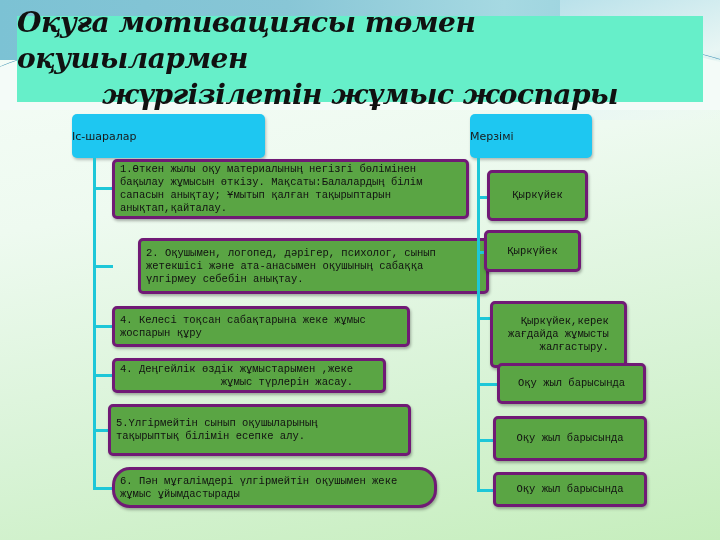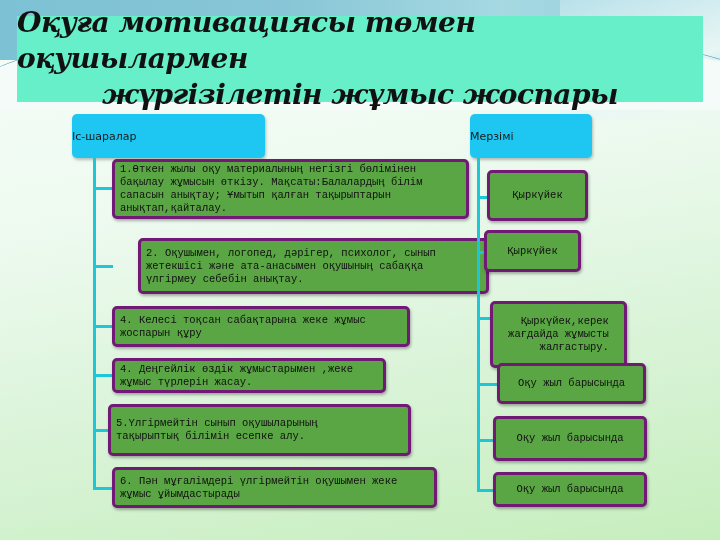--- a/index.html
+++ b/index.html
@@ -87,29 +87,29 @@
 </div>
 <div class="item" style="left:112px; top:238px; width:351px; height:56px;margin-left:26px;">
   <span>2.  Оқушымен,   логопед, дәрігер, психолог, сынып
 жетекшісі  және ата-анасымен   оқушының сабаққа
 үлгірмеу  себебін  анықтау.</span>
 </div>
 <div class="item" style="left:112px; top:306px; width:298px; height:41px;">
   <span>4. Келесі  тоқсан   сабақтарына жеке  жұмыс
 жоспарын  құру</span>
 </div>
-<div class="item" style="left:112px; top:358px; width:274px; height:35px;">
+<div class="item" style="left:112px; top:358px; width:274px; height:35px;text-align:right;">
   <span>4. Деңгейлік  өздік  жұмыстарымен ,жеке
 жұмыс түрлерін  жасау.</span>
 </div>
 <div class="item" style="left:108px; top:404px; width:303px; height:52px;">
   <span>5.Үлгірмейтін сынып  оқушыларының
 тақырыптық білімін  есепке  алу.</span>
 </div>
-<div class="item" style="left:112px; top:467px; width:325px; height:41px;">
+<div class="item" style="left:112px; top:467px; width:325px; height:41px;border-radius:18px;">
   <span>6.  Пән  мұғалімдері  үлгірмейтін  оқушымен жеке
 жұмыс  ұйымдастырады</span>
 </div>
 
 <div class="header-box" style="left:470px; top:114px; width:122px; height:44px;">
   <span>Мерзімі</span>
 </div>
 <div class="vline" style="left:477px; top:158px; height:333px;"></div>
 <div class="hline" style="left:477px; top:196px; width:11px;"></div>
 <div class="hline" style="left:477px; top:251px; width:8px;"></div>

